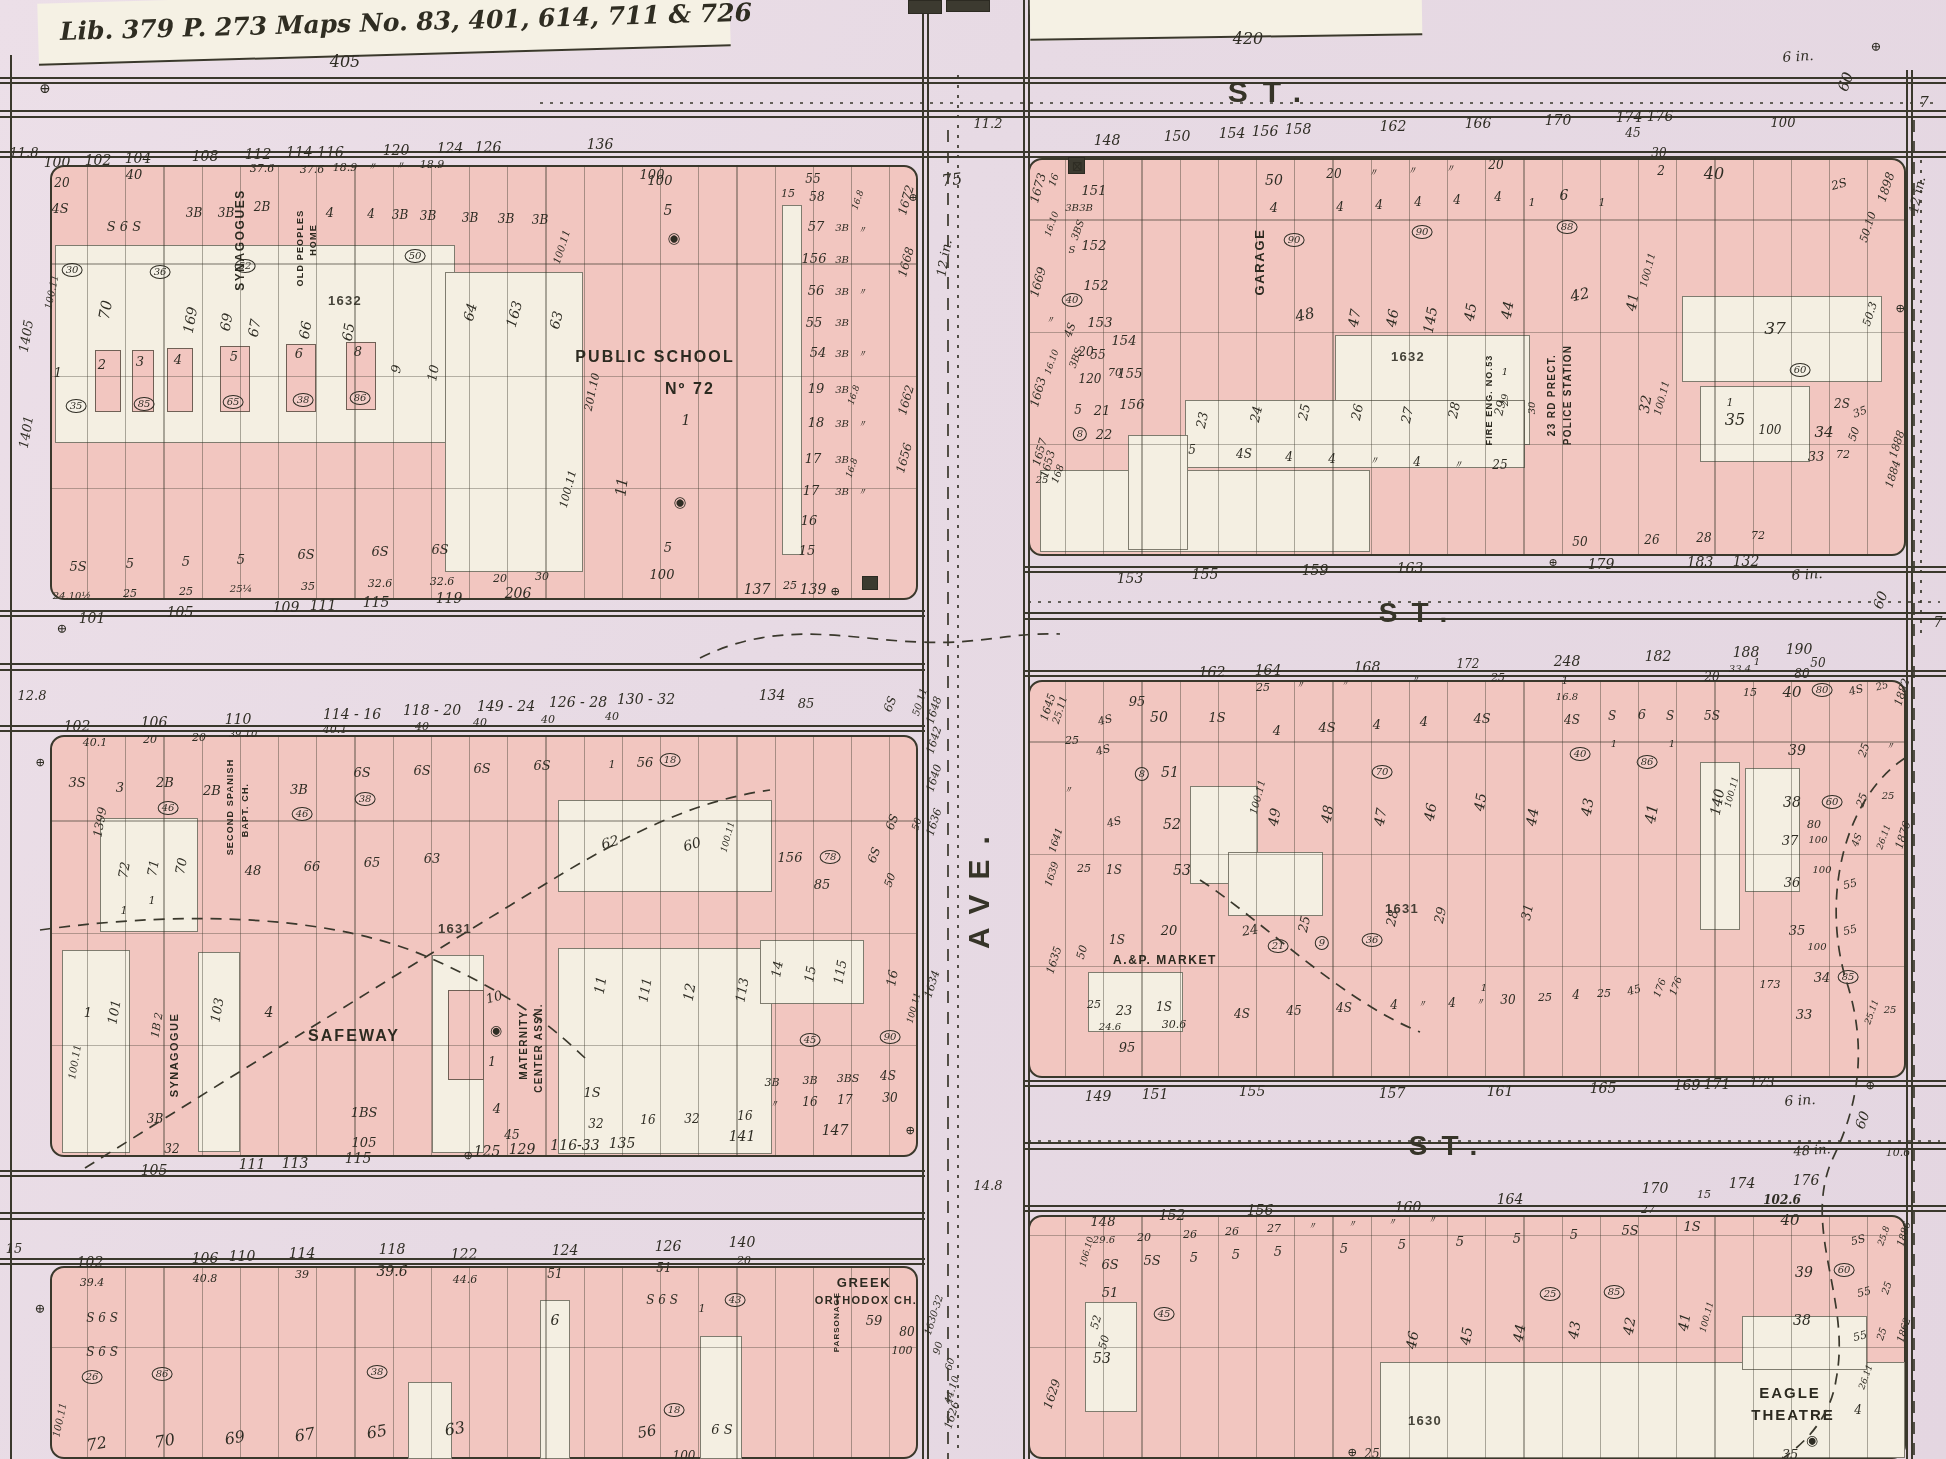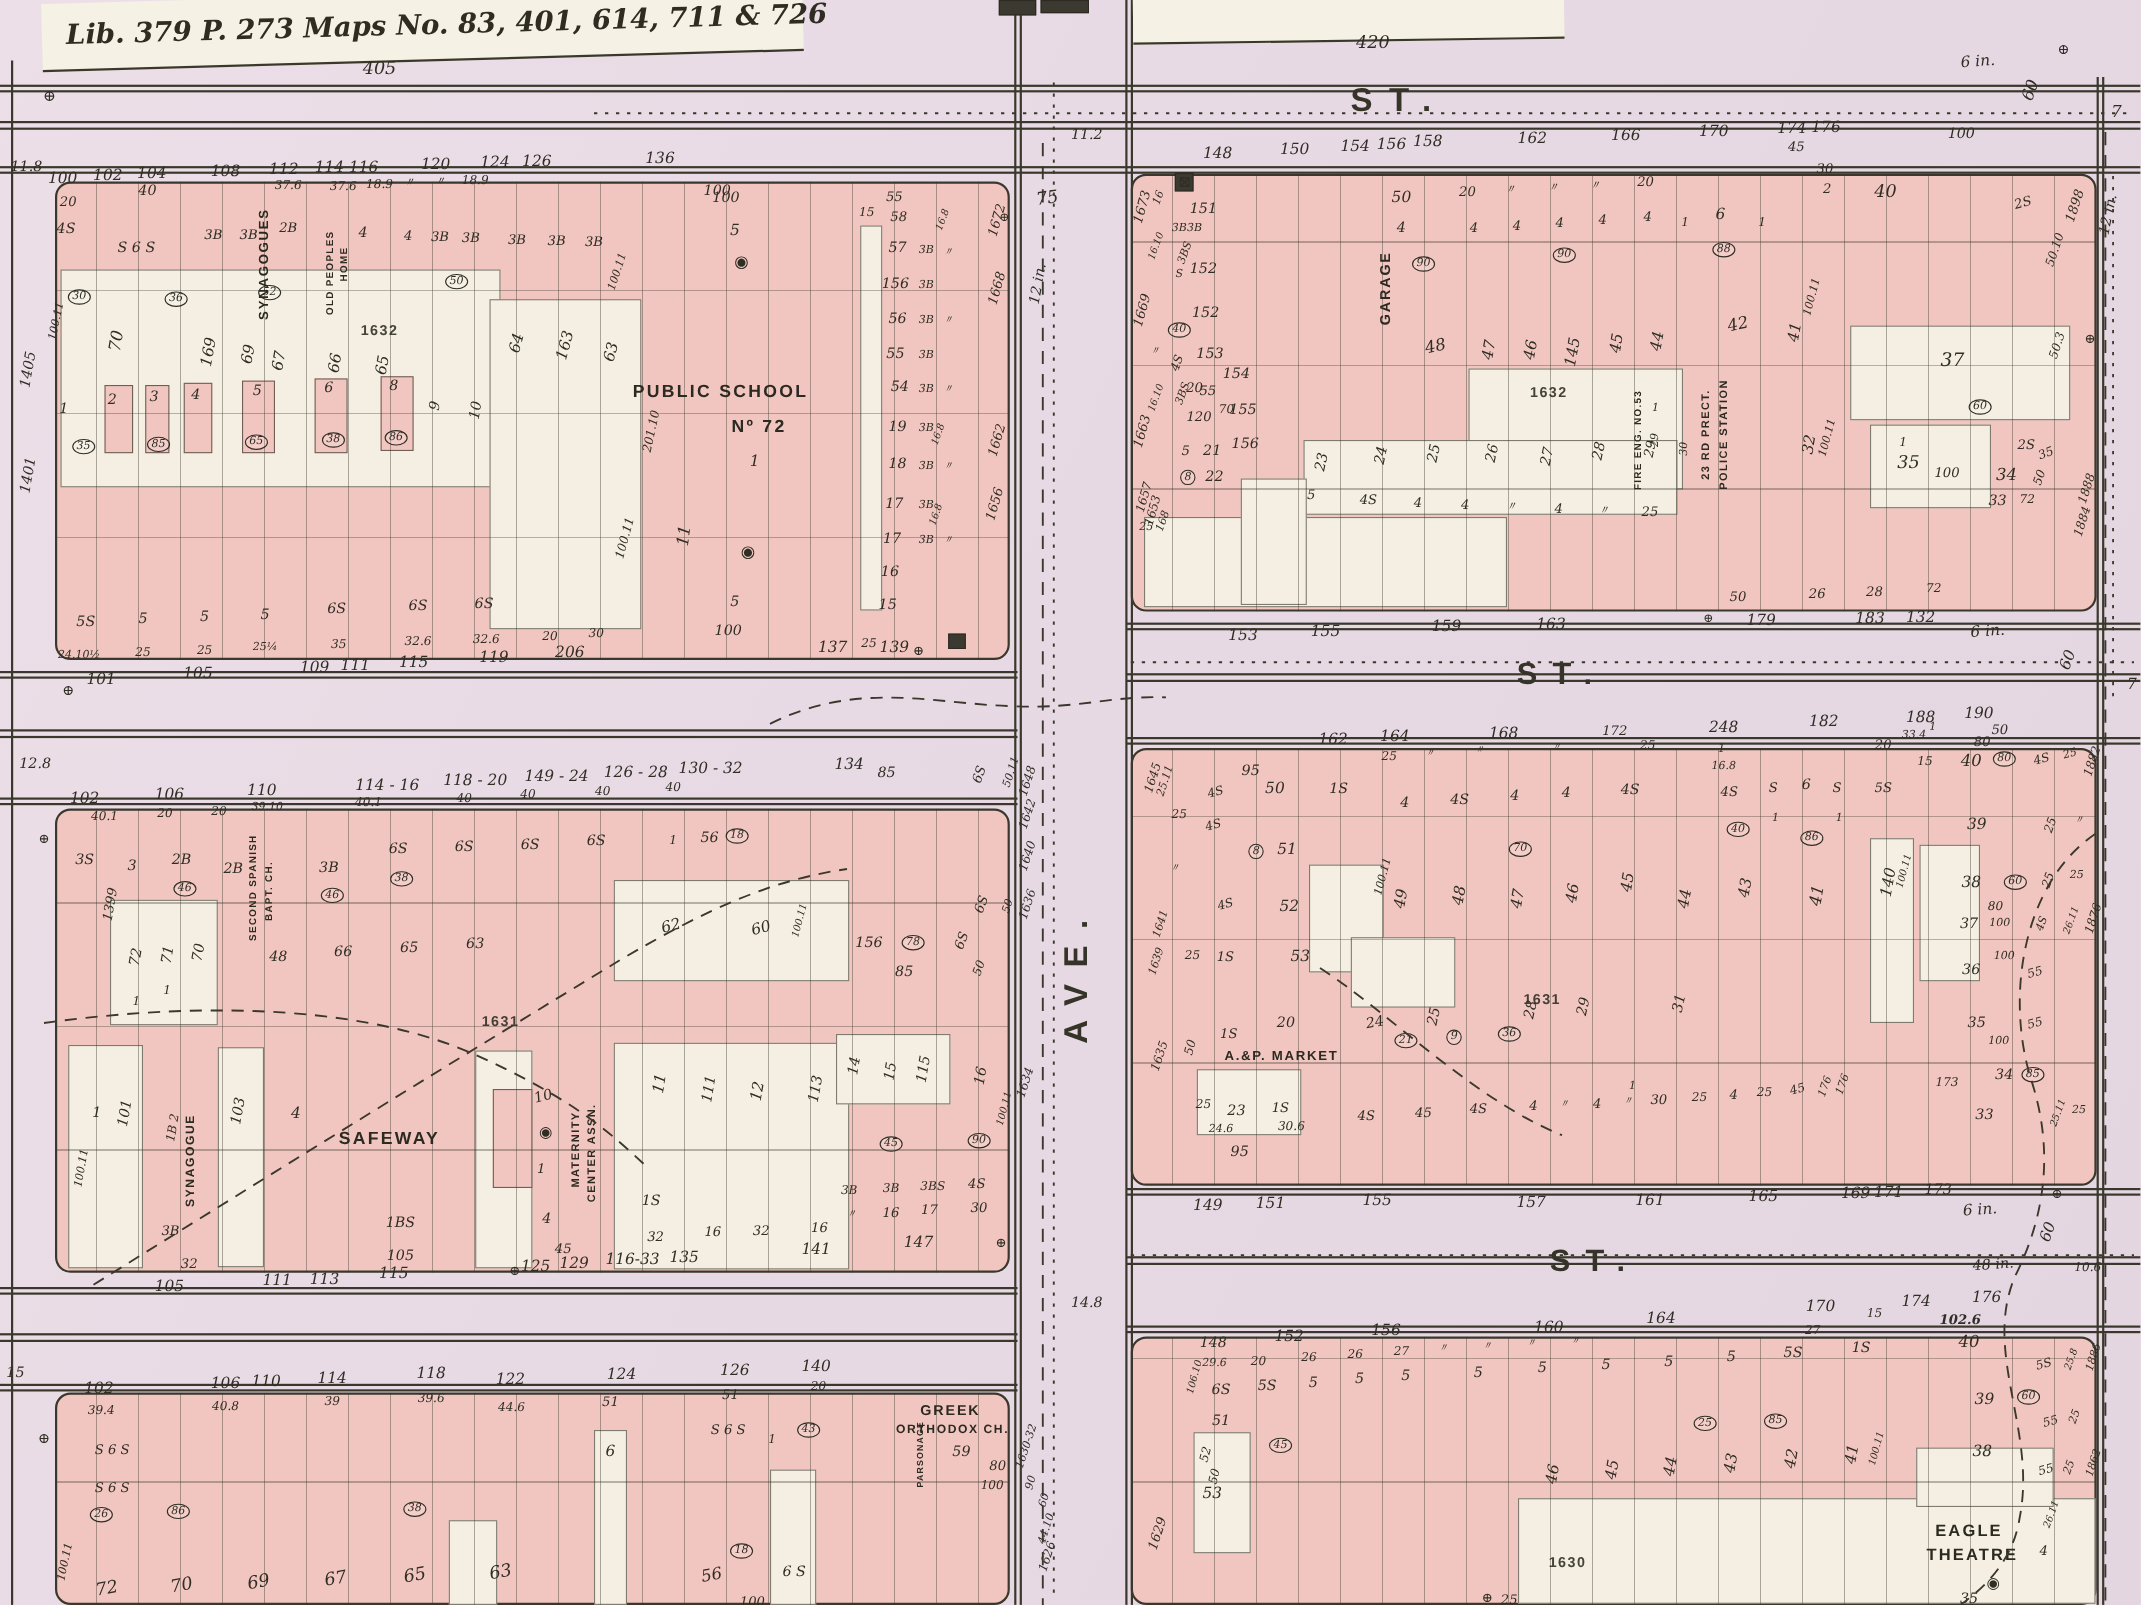--- a/index.html
+++ b/index.html
@@ -775,21 +775,21 @@
     <span class="t" style="left: 242px; top: 1256px; font-size: 14px; transform: translate(-50%, -50%) rotate(0deg);">110</span>
     <span class="t" style="left: 302px; top: 1253px; font-size: 14px; transform: translate(-50%, -50%) rotate(0deg);">114</span>
     <span class="t" style="left: 392px; top: 1249px; font-size: 14px; transform: translate(-50%, -50%) rotate(0deg);">118</span>
     <span class="t" style="left: 464px; top: 1254px; font-size: 14px; transform: translate(-50%, -50%) rotate(0deg);">122</span>
     <span class="t" style="left: 565px; top: 1250px; font-size: 14px; transform: translate(-50%, -50%) rotate(0deg);">124</span>
     <span class="t" style="left: 668px; top: 1246px; font-size: 14px; transform: translate(-50%, -50%) rotate(0deg);">126</span>
     <span class="t" style="left: 742px; top: 1242px; font-size: 14px; transform: translate(-50%, -50%) rotate(0deg);">140</span>
     <span class="t" style="left: 92px; top: 1282px; font-size: 11px; transform: translate(-50%, -50%) rotate(0deg);">39.4</span>
     <span class="t" style="left: 205px; top: 1278px; font-size: 11px; transform: translate(-50%, -50%) rotate(0deg);">40.8</span>
     <span class="t" style="left: 302px; top: 1274px; font-size: 11px; transform: translate(-50%, -50%) rotate(0deg);">39</span>
-    <span class="t" style="left: 392px; top: 1271px; font-size: 11px; transform: translate(-50%, -50%) rotate(0deg);">39.6</span>
+    <span class="t" style="left: 392px; top: 1271px; font-size: 14px; transform: translate(-50%, -50%) rotate(0deg);">39.6</span>
     <span class="t" style="left: 465px; top: 1279px; font-size: 11px; transform: translate(-50%, -50%) rotate(0deg);">44.6</span>
     <span class="t" style="left: 555px; top: 1274px; font-size: 12px; transform: translate(-50%, -50%) rotate(0deg);">51</span>
     <span class="t" style="left: 664px; top: 1268px; font-size: 12px; transform: translate(-50%, -50%) rotate(0deg);">51</span>
     <span class="t" style="left: 744px; top: 1260px; font-size: 11px; transform: translate(-50%, -50%) rotate(0deg);">20</span>
     <span class="t" style="left: 102px; top: 1318px; font-size: 12px; transform: translate(-50%, -50%) rotate(0deg);">S 6 S</span>
     <span class="t" style="left: 102px; top: 1352px; font-size: 12px; transform: translate(-50%, -50%) rotate(0deg);">S 6 S</span>
     <span class="t" style="left: 662px; top: 1300px; font-size: 12px; transform: translate(-50%, -50%) rotate(0deg);">S 6 S</span>
     <span class="t" style="left: 702px; top: 1308px; font-size: 11px; transform: translate(-50%, -50%) rotate(0deg);">1</span>
     <span class="t ci" style="left: 735px; top: 1300px; font-size: 10px; transform: translate(-50%, -50%) rotate(0deg);">43</span>
     <span class="t" style="left: 555px; top: 1320px; font-size: 14px; transform: translate(-50%, -50%) rotate(0deg);">6</span>

